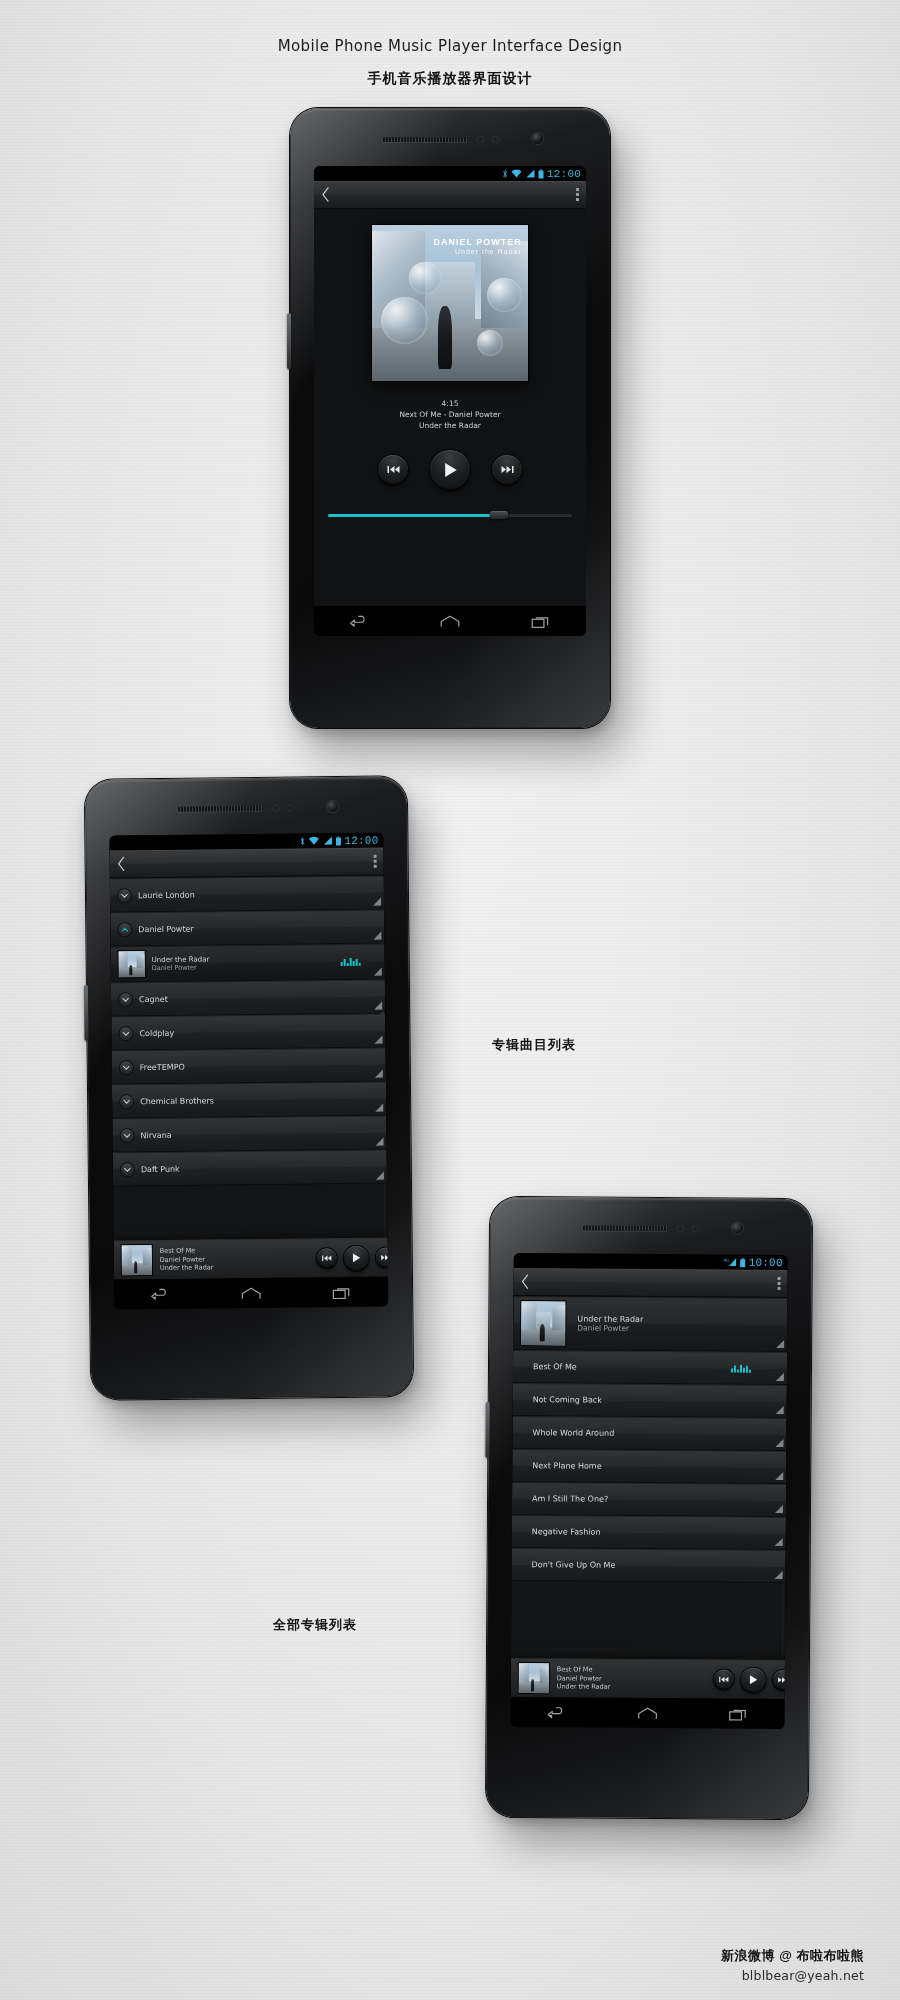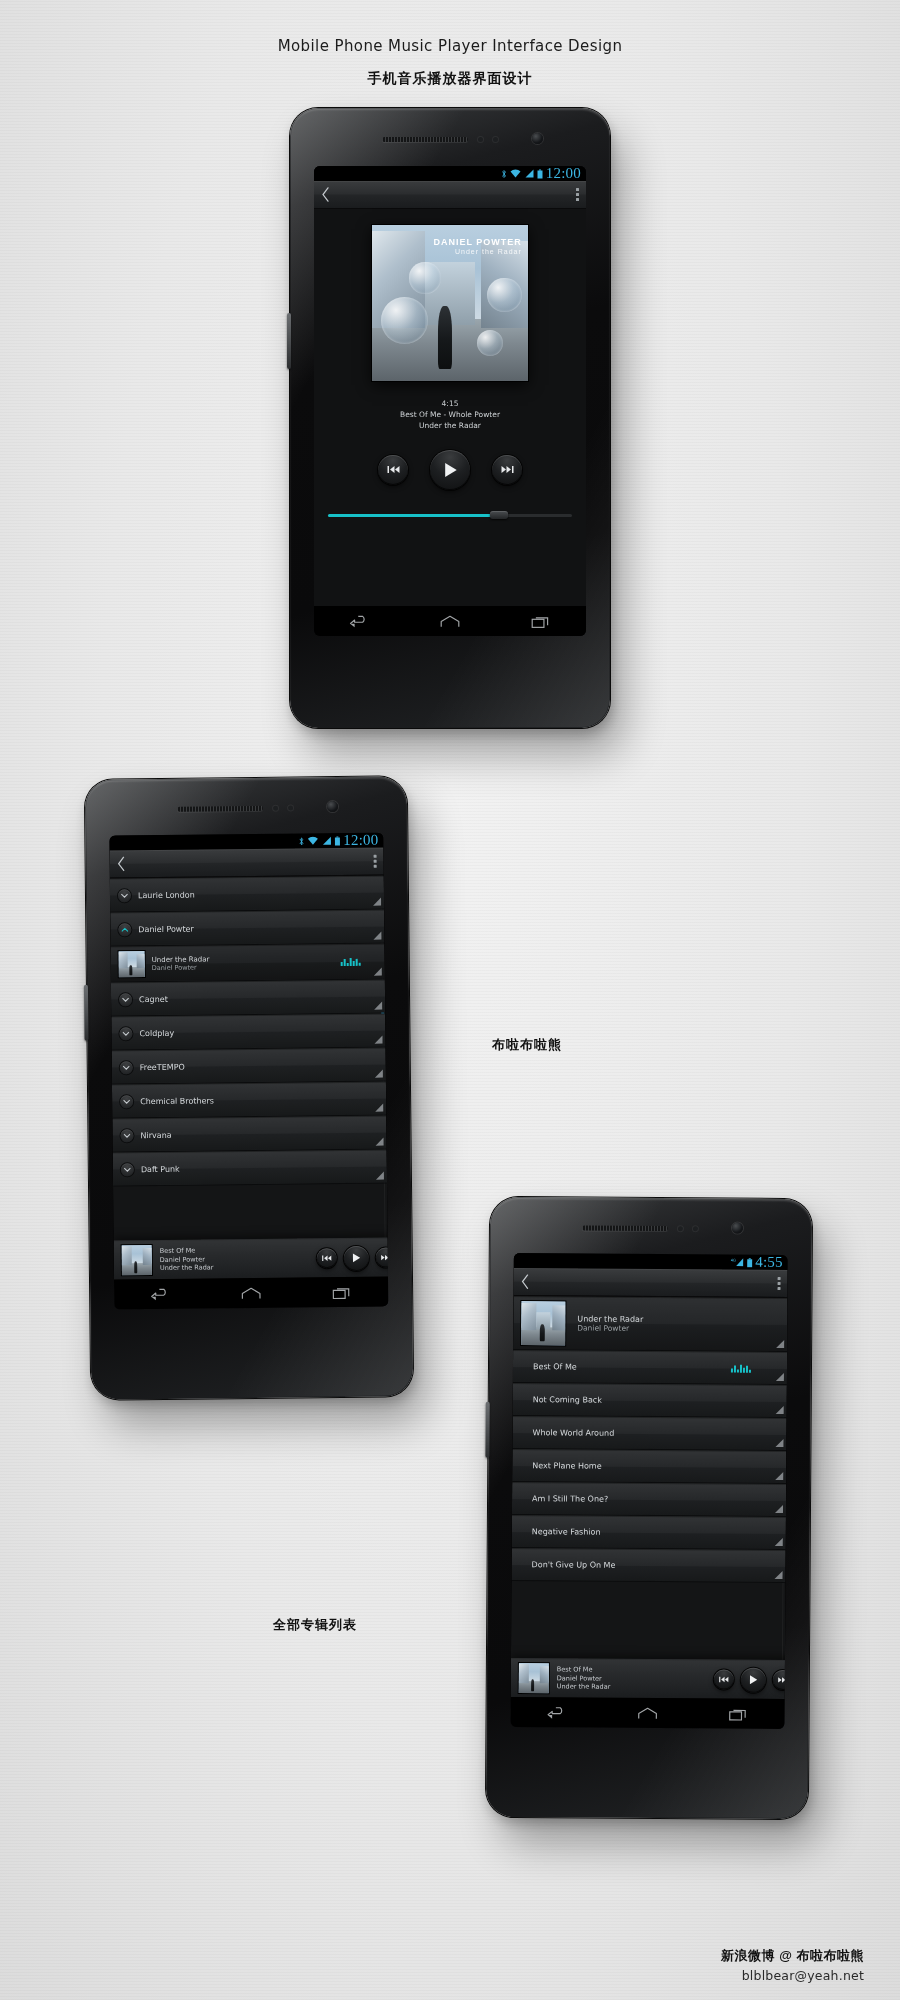--- a/index.html
+++ b/index.html
@@ -39,21 +39,21 @@
      box-shadow:0 1px 0 rgba(255,255,255,.08);}
   .cam{position:absolute;border-radius:50%;background:radial-gradient(circle at 35% 30%,#4a4d50,#15171a 60%,#0a0b0c);
      box-shadow:0 0 0 1px rgba(255,255,255,.10);}
   .sens{position:absolute;border-radius:50%;background:#1d1f21;box-shadow:0 0 0 1px rgba(255,255,255,.06);}
   .sidebtn{position:absolute;border-radius:2px;background:linear-gradient(180deg,#6c6f72,#2c2e30);box-shadow:0 1px 2px rgba(0,0,0,.5);}
 
   
   .screen{position:absolute;inset:0;background:#0b0b0c;overflow:hidden;font-family:"DejaVu Sans",sans-serif;}
 
   .statusbar{position:relative;height:15px;background:#000;display:flex;align-items:center;justify-content:flex-end;gap:3px;padding-right:5px;}
-  .sb-time{color:#3cb6e3;font-size:15px;letter-spacing:.2px;font-family:Liberation Serif, serif;}
+  .sb-time{color:#3cb6e3;font-size:11px;letter-spacing:.2px;font-family:Liberation Mono, monospace;}
   .ic{display:inline-block;}
   .ic-bt{width:6px;height:10px;}
   .ic-wifi{width:11px;height:9px;}
   .ic-sig{width:10px;height:9px;}
   .ic-bat{width:6px;height:10px;}
   .ic-4g{width:13px;height:9px;}
 
   .actionbar{position:relative;height:27px;
      background:linear-gradient(180deg,#3a3c3e 0%,#2b2d2f 48%,#232527 52%,#1a1c1e 100%);
      border-bottom:1px solid #0a0a0b;
@@ -128,21 +128,21 @@
   .aa-title{position:absolute;right:4%;top:8%;text-align:right;color:#fff;
      font-family:"Liberation Sans",sans-serif;font-weight:bold;letter-spacing:1px;line-height:1.2;}
   .aa-sub{font-weight:normal;opacity:.85;}
 </style>
 </head>
 <body>
 
 <div class="hdr hdr-en">Mobile Phone Music Player Interface Design</div>
 <div class="hdr hdr-cn">手机音乐播放器界面设计</div>
 
-<div class="ann ann-albums">布啦布啦熊</div>
+<div class="ann ann-albums">专辑曲目列表</div>
 <div class="ann ann-tracks">全部专辑列表</div>
 
 <div class="credit-cn">新浪微博 @ 布啦布啦熊</div>
 <div class="credit-mail">blblbear@yeah.net</div>
 
 <div class="phone" style="left:290px;top:108px;width:320px;height:620px;">
   <div class="sidebtn" style="left:-3px;top:205px;width:4px;height:56px;"></div>
 
   <div class="spk" style="left:92px;top:29px;width:86px;height:5px;"></div>
   <div class="sens" style="left:188px;top:29px;width:5px;height:5px;"></div>
@@ -198,21 +198,21 @@
             </div>
             <div class="aa-title" style="font-size:9px;">
               <div>DANIEL POWTER</div>
               <div class="aa-sub" style="font-size:7px;">Under the Radar</div>
             </div>
           </div>
         </div>
 
         <div class="trackmeta" style="margin-top:18px;font-size:7.5px;">
           <div class="t-time">4:15</div>
-          <div>Best Of Me - Whole Powter</div>
+          <div>Next Of Me - Daniel Powter</div>
           <div>Under the Radar</div>
         </div>
 
         <div class="controls" style="margin-top:18px;gap:22px;">
           <div class="cbtn" style="width:30px;height:30px;">
             <svg width="13" height="11" viewBox="0 0 26 20">
               <rect x="1" y="3" width="3" height="14" fill="#e8eaec"></rect>
               <path d="M15 3 L15 17 L6 10 Z" fill="#e8eaec"></path>
               <path d="M25 3 L25 17 L16 10 Z" fill="#e8eaec"></path>
             </svg>
@@ -467,21 +467,21 @@
 
       <div class="statusbar">
         <svg class="ic ic-4g" viewBox="0 0 26 18">
           <text x="0" y="8" font-size="8" fill="#3cb6e3" font-family="Liberation Sans, sans-serif">4G</text>
           <path d="M25 1 L25 17 L11 17 Z" fill="#3cb6e3"></path>
         </svg>
         <svg class="ic ic-bat" viewBox="0 0 12 20">
           <rect x="4" y="1" width="4" height="2" fill="#3cb6e3"></rect>
           <rect x="1" y="3" width="10" height="16" fill="#3cb6e3"></rect>
         </svg>
-        <span class="sb-time">4:55</span>
+        <span class="sb-time">10:00</span>
       </div>
 
       <div class="actionbar">
         <svg class="back-chevron" viewBox="0 0 10 18">
           <path d="M8 1 L2 9 L8 17" fill="none" stroke="#c3c8cc" stroke-width="1.5" stroke-linecap="round"></path>
         </svg>
         <span class="overflow">
             <i></i>
             <i></i>
             <i></i>

